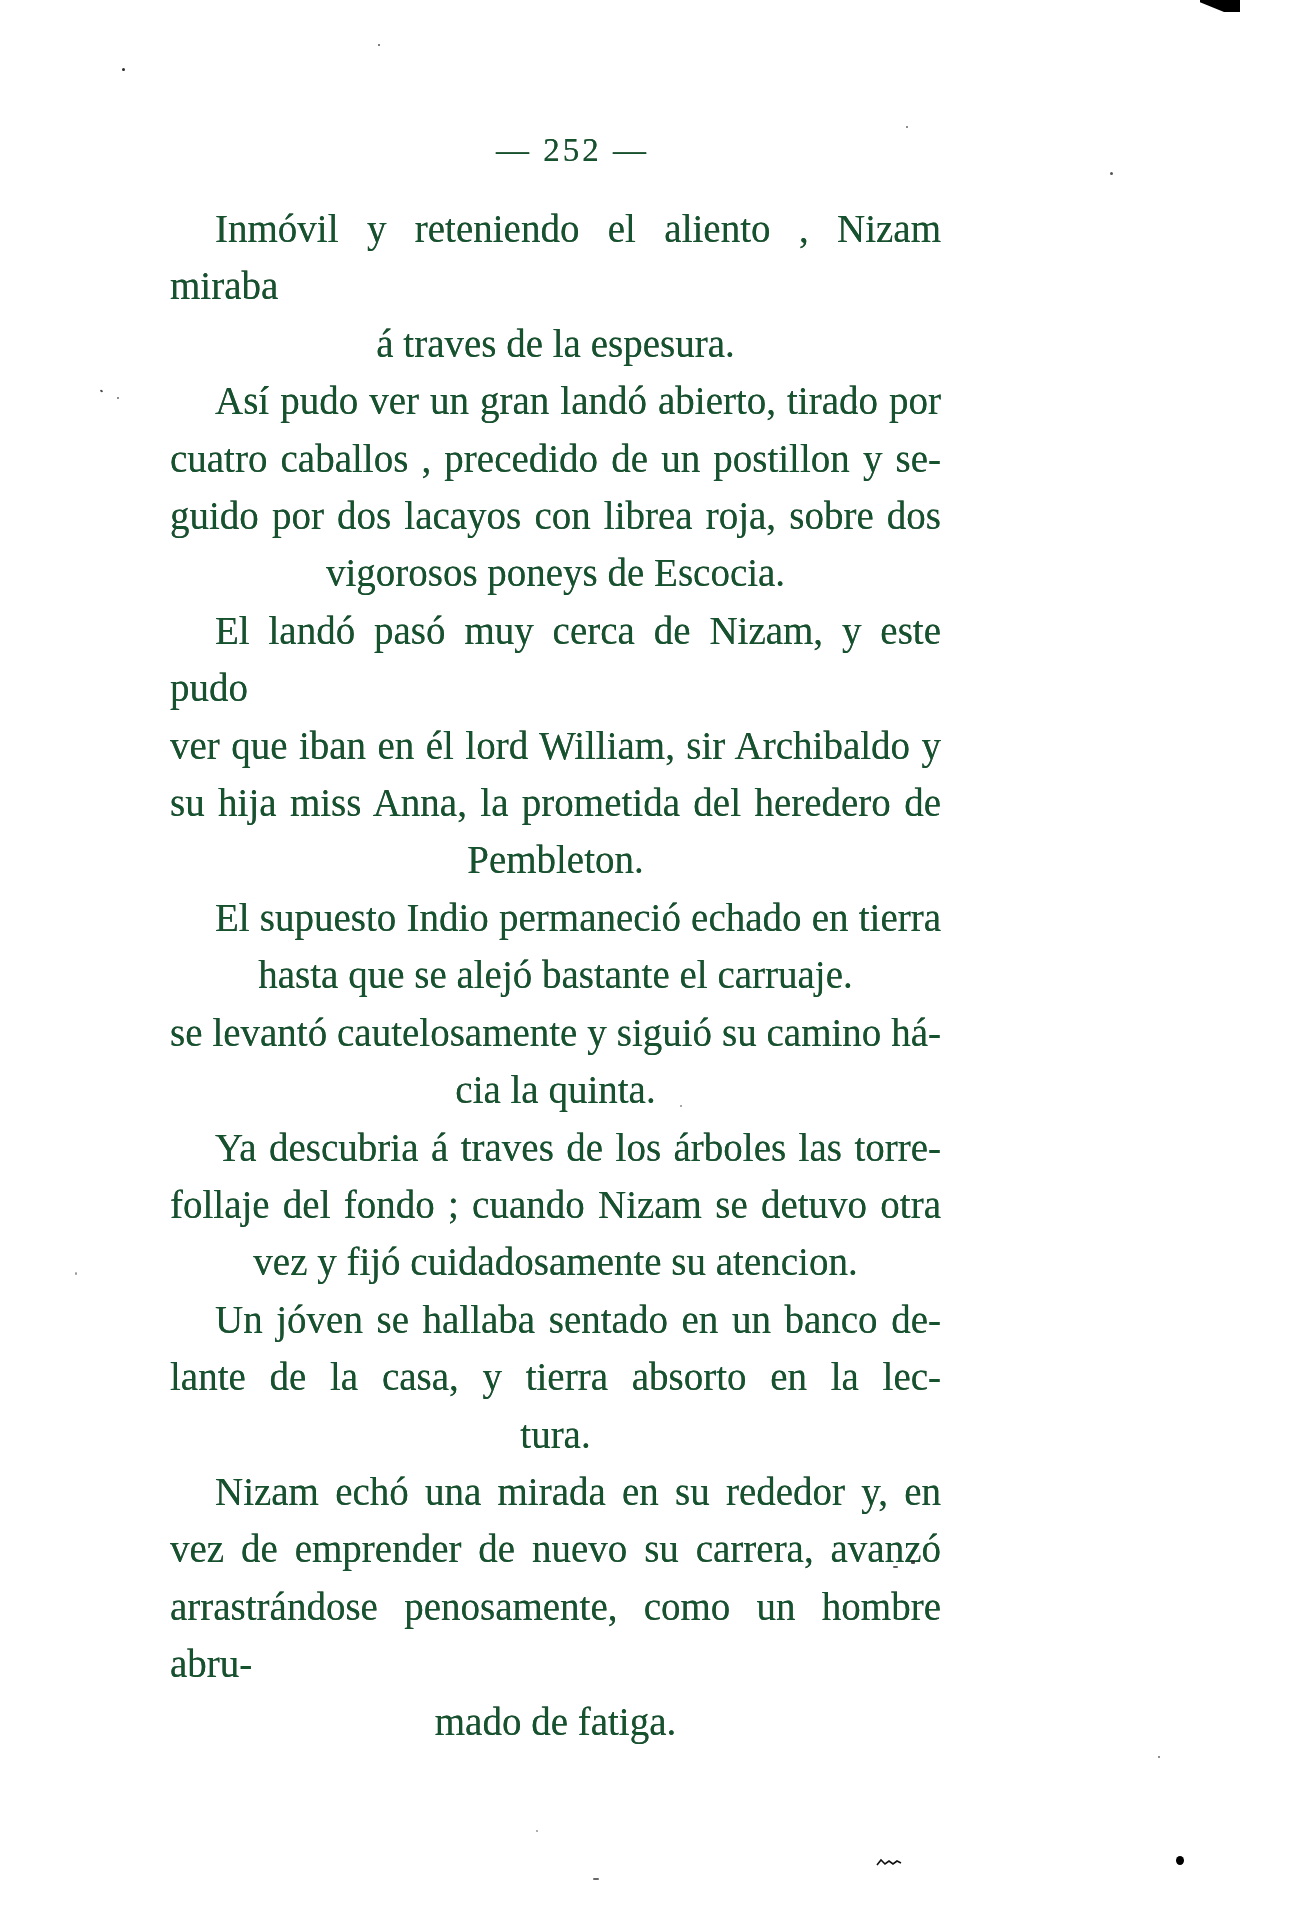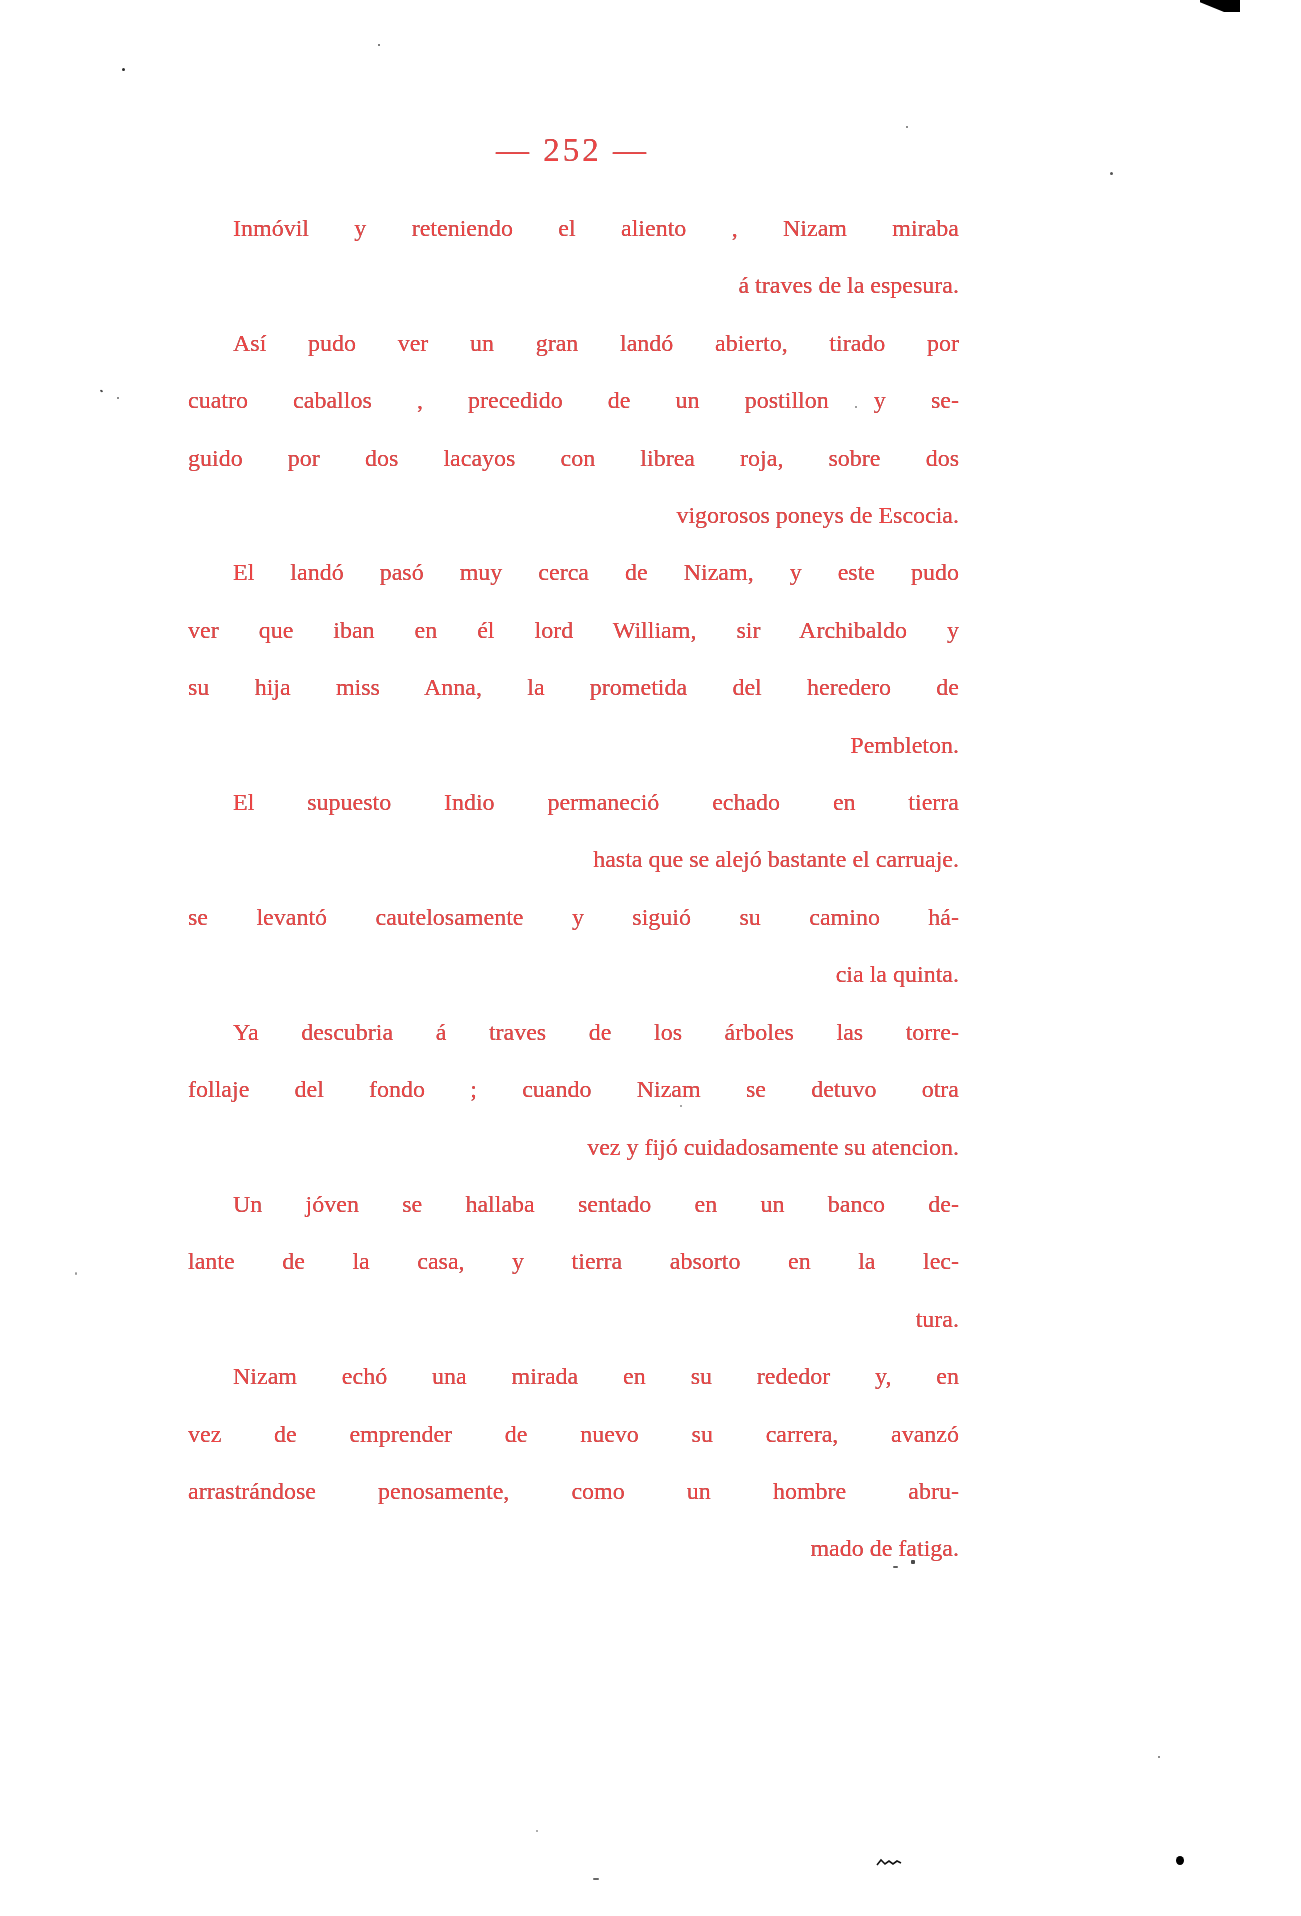--- a/index.html
+++ b/index.html
@@ -2,44 +2,44 @@
 <html><head>
 <meta charset="utf-8">
 <style>
   html, body { margin: 0; padding: 0; background: #ffffff; }
   .page {
     position: relative;
     width: 1301px;
     height: 1916px;
     background: #ffffff;
     font-family: "Liberation Serif", "DejaVu Serif", serif;
-    color: #ef4444;
+    color: #14532d;
     overflow: hidden;
   }
   .page-number {
     position: absolute;
     top: 132px;
     left: 187px;
     width: 771px;
     text-align: center;
     font-size: 33px;
     letter-spacing: 3px;
     white-space: nowrap;
     text-shadow: 0 0 0.6px rgba(0,0,0,0.65);
   }
   .text-block {
     position: absolute;
     top: 200px;
-    left: 188px;
+    left: 170px;
     width: 771px;
-    font-size: 24px;
+    font-size: 39px;
     line-height: 57.4px;
     text-shadow: 0 0 0.6px rgba(0,0,0,0.65);
   }
-  .line { text-align: right; }
+  .line { text-align: center; }
   .line.justify { text-align: justify; text-align-last: justify; }
   .line.indent { text-indent: 45px; }
 
   
   .corner-artifact {
     position: absolute;
     top: 0;
     left: 1200px;
     width: 40px;
     height: 12px;

